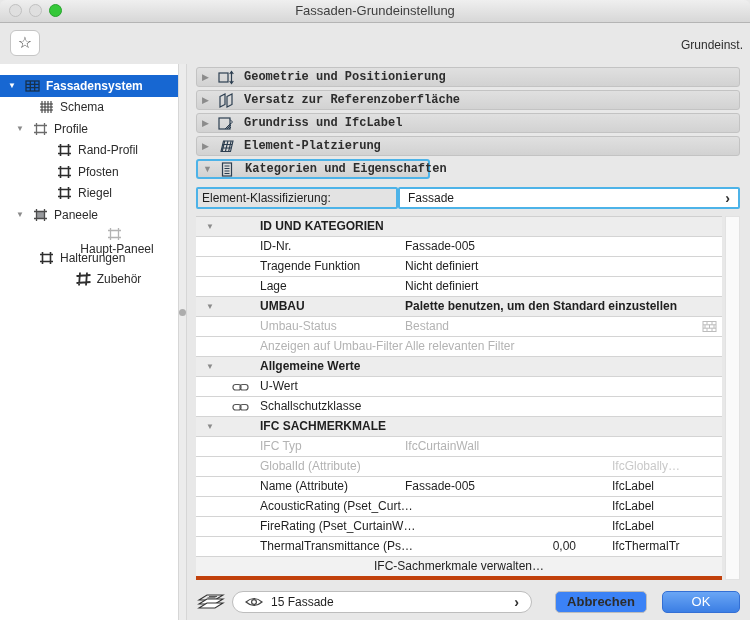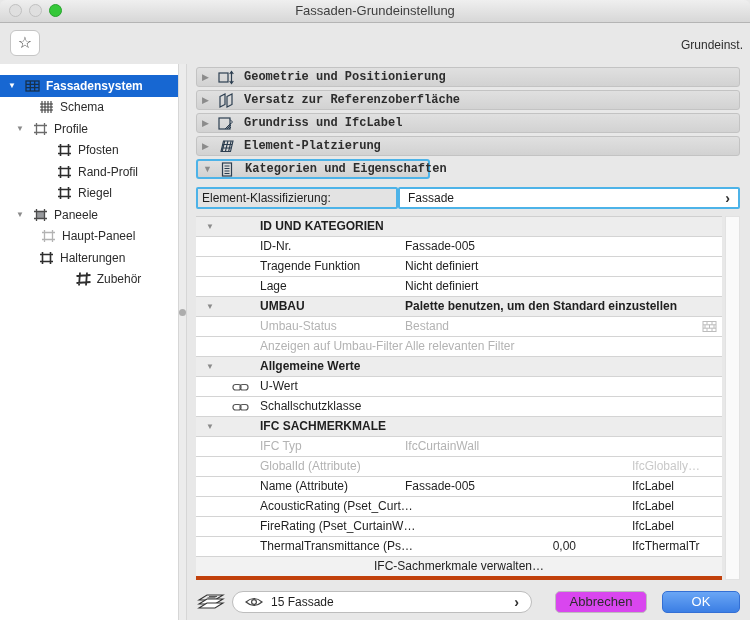--- a/index.html
+++ b/index.html
@@ -56,38 +56,38 @@
   .trow{position:relative;height:19px;border-bottom:1px solid #d4d4d4;font-size:12px;background:#fff;}
   .trow.section{background:#ededed;}
   .trow span{position:absolute;top:0;line-height:19px;white-space:nowrap;}
   .t-tri{left:10px;font-size:8px;color:#8b8b8b;}
   .t-link{left:36px;top:3px !important;}
   .t-label{left:64px;color:#1f1f1f;}
   .trow.section .t-label{font-weight:bold;}
   .t-value{left:209px;color:#1f1f1f;}
   .trow.section .t-value{font-weight:bold;}
   .t-num{left:280px;width:100px;text-align:right;color:#1f1f1f;}
-  .t-ifc{left:436px;color:#1f1f1f;}
+  .t-ifc{left:416px;color:#1f1f1f;}
   .trow.disabled .t-label,.trow.disabled .t-value{color:#b3b3b3;}
   .trow.disabled .t-ifc{color:#c9c9c9;}
   .t-trailing{right:5px;top:3px !important;}
   .manage-row{height:19px;border-bottom:4px solid #c2410c;background:#f2f2f2;
     text-align:center;line-height:19px;font-size:12px;color:#1f1f1f;}
   .vscroll{position:absolute;right:0;top:0;bottom:0;width:15px;background:#fafafa;
     border:1px solid #e2e2e2;box-sizing:border-box;}
   
   .footer{position:absolute;left:196px;right:10px;bottom:7px;height:23px;display:flex;align-items:center;}
   .layers-btn{width:30px;height:22px;flex:none;background:none;border:none;padding:0;margin-right:6px;}
   .pill{width:300px;height:22px;box-sizing:border-box;background:#fff;border:1px solid #bdbdbd;
     border-radius:11px;display:flex;align-items:center;padding:0 12px;flex:none;}
   .pill .eye{margin-right:8px;display:flex;}
   .pill .count{flex:1;font-size:12px;color:#1f1f1f;}
   .btn{height:22px;box-sizing:border-box;border-radius:5px;font-size:13px;
     display:flex;align-items:center;justify-content:center;}
-  .btn-cancel{width:92px;margin-left:auto;background:#d946ef;border:1px solid #bdbdbd;color:#2c2c2c;}
+  .btn-cancel{width:92px;margin-left:auto;background:#3b82f6;border:1px solid #bdbdbd;color:#2c2c2c;font-weight:bold;}
   .btn-ok{width:78px;margin-left:15px;background:linear-gradient(#6aa6f5,#3b7ee4);
     border:1px solid #336fd4;color:#fff;}
 </style>
 </head>
 <body>
 
 <div class="titlebar">
   <div class="dots">
     <div class="dot gray"></div>
     <div class="dot gray"></div>
@@ -136,31 +136,31 @@
       <span>Profile</span>
     </div>
     <div class="tree-row" style="padding-left: 56px;">
       <span class="tree-icon">
         <svg width="17" height="16" viewBox="0 0 17 16">
           <g stroke="#2e2e2e" stroke-width="1.6">
             <path d="M2,4.5 H15 M2,11.5 H15 M4.5,2 V14 M12.5,2 V14"></path>
           </g>
         </svg>
       </span>
+      <span>Rand-Profil</span>
+    </div>
+    <div class="tree-row" style="padding-left: 56px;">
+      <span class="tree-icon">
+        <svg width="17" height="16" viewBox="0 0 17 16">
+          <g stroke="#2e2e2e" stroke-width="1.6">
+            <path d="M2,4.5 H15 M2,11.5 H15 M4.5,2 V14 M12.5,2 V14"></path>
+          </g>
+        </svg>
+      </span>
       <span>Pfosten</span>
-    </div>
-    <div class="tree-row" style="padding-left: 56px;">
-      <span class="tree-icon">
-        <svg width="17" height="16" viewBox="0 0 17 16">
-          <g stroke="#2e2e2e" stroke-width="1.6">
-            <path d="M2,4.5 H15 M2,11.5 H15 M4.5,2 V14 M12.5,2 V14"></path>
-          </g>
-        </svg>
-      </span>
-      <span>Rand-Profil</span>
     </div>
     <div class="tree-row" style="padding-left: 56px;">
       <span class="tree-icon">
         <svg width="17" height="16" viewBox="0 0 17 16">
           <g stroke="#2e2e2e" stroke-width="1.6">
             <path d="M2,4.5 H15 M2,11.5 H15 M4.5,2 V14 M12.5,2 V14"></path>
           </g>
         </svg>
       </span>
       <span>Riegel</span>
@@ -170,21 +170,21 @@
       <span class="tree-icon">
         <svg width="17" height="16" viewBox="0 0 17 16">
           <rect x="4.5" y="4.5" width="8" height="7" fill="#97999c"></rect>
           <g stroke="#4a4a4a" stroke-width="1.3" fill="none">
             <path d="M2,4.5 H15 M2,11.5 H15 M4.5,2 V14 M12.5,2 V14"></path>
           </g>
         </svg>
       </span>
       <span>Paneele</span>
     </div>
-    <div class="tree-row" style="padding-left: 40px;">
+    <div class="tree-row" style="padding-left: 56px; flex-direction: column;">
       <span class="tree-icon">
         <svg width="17" height="16" viewBox="0 0 17 16">
           <g stroke="#b3b3b3" stroke-width="1.3">
             <path d="M2,4.5 H15 M2,11.5 H15 M4.5,2 V14 M12.5,2 V14"></path>
           </g>
         </svg>
       </span>
       <span>Haupt-Paneel</span>
     </div>
     <div class="tree-row" style="padding-left: 38px;">

